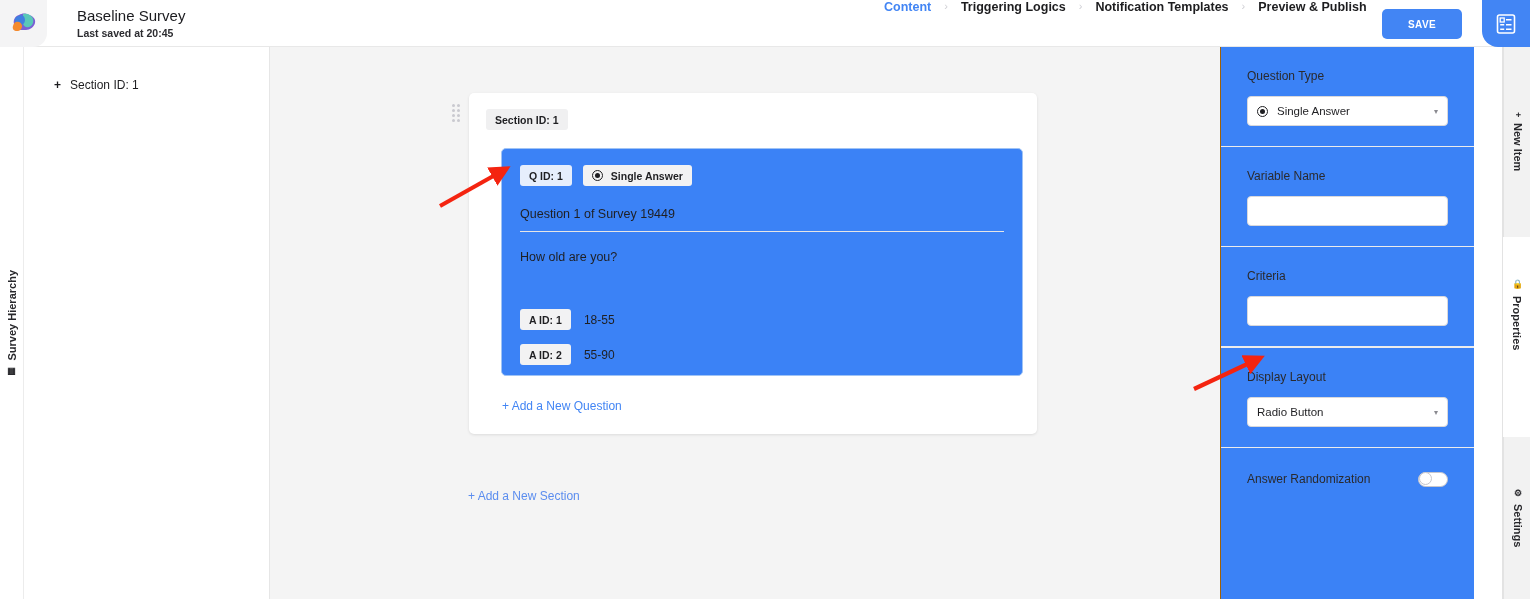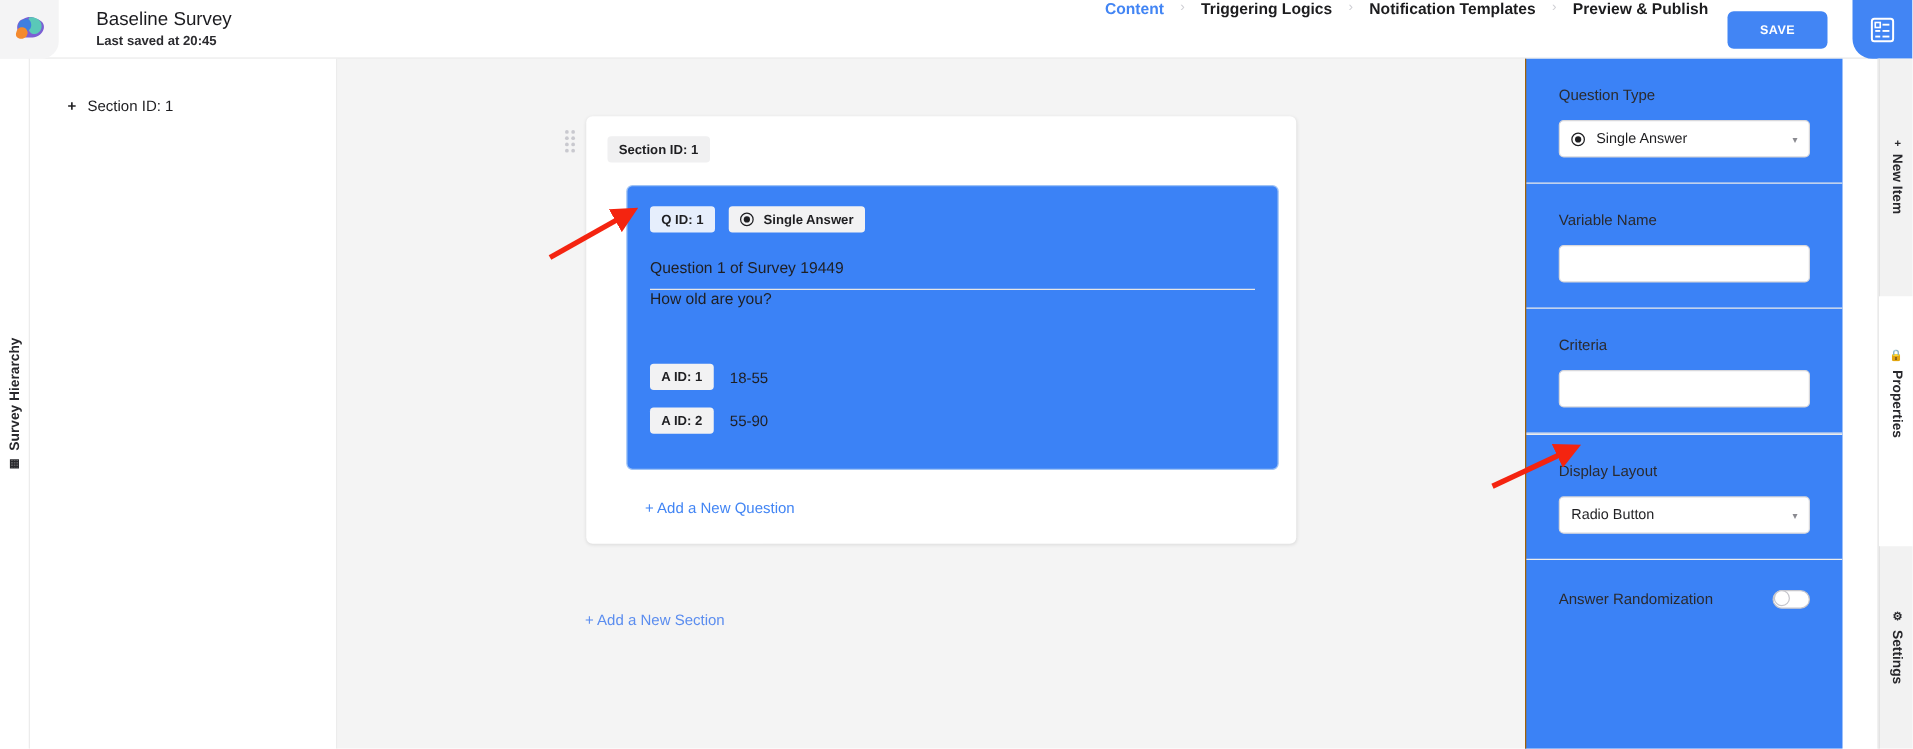--- a/index.html
+++ b/index.html
@@ -112,30 +112,30 @@
     background: #f2f2f3; border-radius: 3px; font-size: 10.5px; font-weight: bold; color: #1f1f22;
   }
   .radio-glyph {
     width: 11px; height: 11px; border: 1.4px solid #1f1f22; border-radius: 50%;
     display: inline-flex; align-items: center; justify-content: center; flex: 0 0 auto;
   }
   .radio-glyph::after { content: ""; width: 5px; height: 5px; border-radius: 50%; background: #1f1f22; }
 
   .q-name { font-size: 12.5px; color: #1f1f22; margin-top: 21px; }
   .q-divider { height: 1px; background: #e6e6e6; margin-top: 10px; }
-  .q-text { font-size: 12.5px; color: #1f1f22; margin-top: 0; }
+  .q-text { font-size: 12.5px; color: #1f1f22; margin-top: 18px; }
 
   .answers { margin-top: 45px; display: flex; flex-direction: column; gap: 14px; }
   .answer-row { display: flex; align-items: center; gap: 13px; }
   .answer-label { font-size: 12px; color: #1f1f22; }
 
   .add-link {
     font-size: 12px; color: #4285f4; cursor: pointer; display: inline-block;
   }
-  .add-q { margin: 23px 0 0 47px; }
+  .add-q { margin: 23px 0 0 33px; }
   .add-section { position: absolute; left: 198px; top: 442px; font-size: 12px; color: #5b8def; cursor: pointer; text-align: center; }
 
   
   .props {
     position: absolute; left: 1220px; top: 47px; width: 254px; height: 552px;
     background: #3b82f6; border-left: 1px solid #a16207; overflow: hidden;
   }
   .prop-block { padding: 22px 26px 20px 26px; border-bottom: 1px solid #ececec; }
   .prop-label { font-size: 12px; color: #2a2a2e; margin-bottom: 13px; }
   .select-box {

